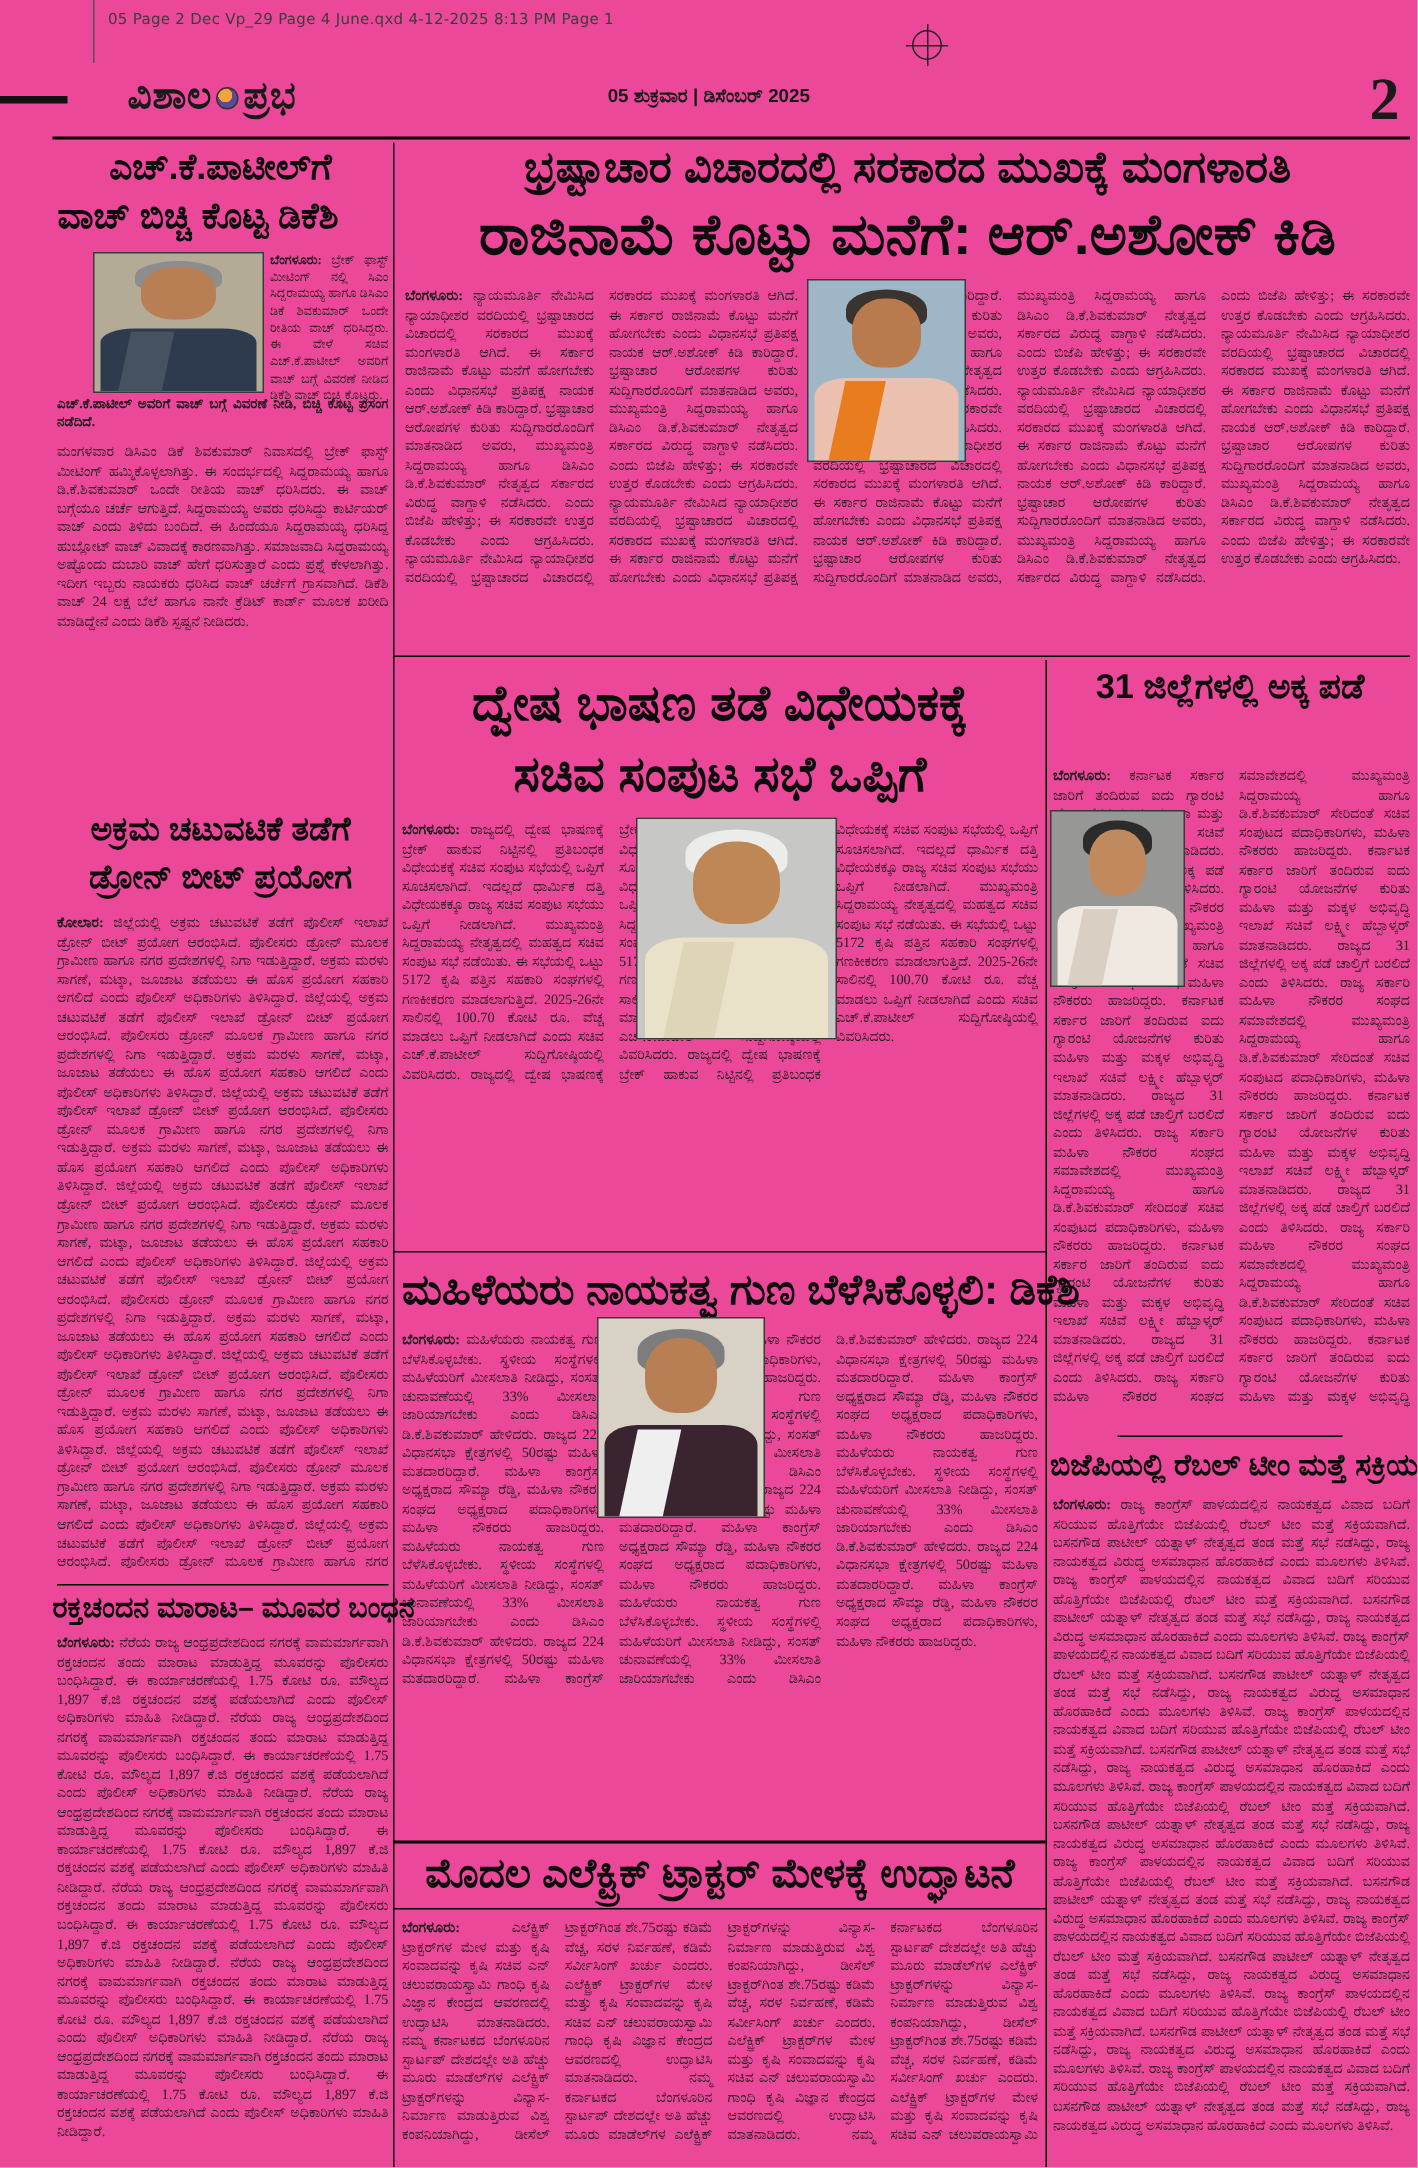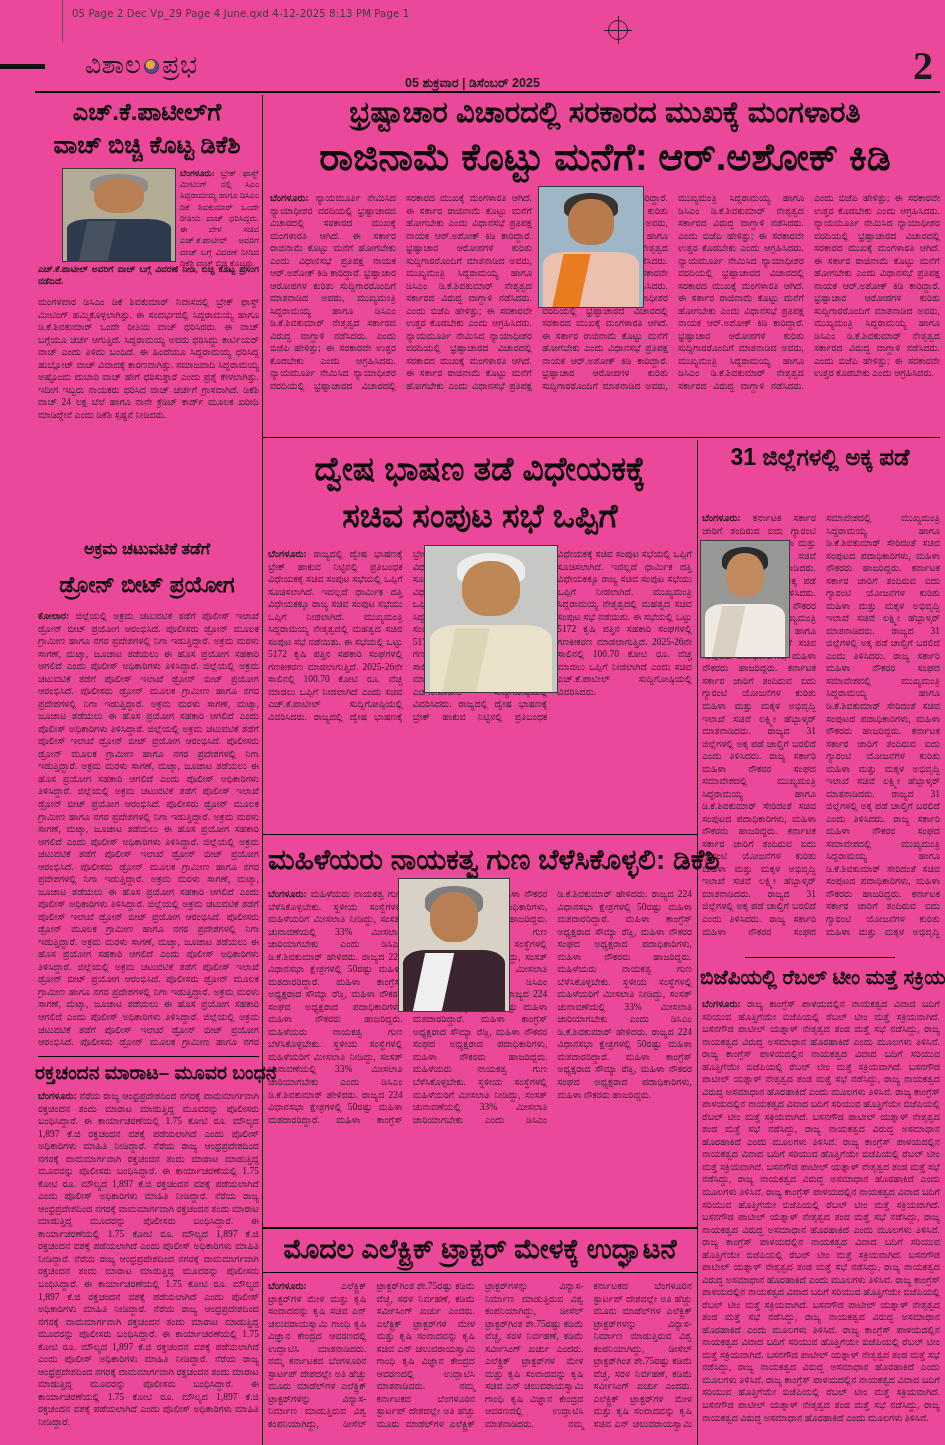--- a/index.html
+++ b/index.html
@@ -9,25 +9,25 @@
   .rule-v{position:absolute;background:#000;width:1px;}
   .jobline{position:absolute;left:72px;top:8px;font-family:"DejaVu Sans",sans-serif;
            font-size:10px;color:#3c3c3c;letter-spacing:.2px;}
   .cropline-v{position:absolute;left:62px;top:0;width:1px;height:42px;background:#555;}
   .cropbar{position:absolute;left:0;top:64px;width:45px;height:5px;background:#111;}
   .regmark{position:absolute;left:608px;top:20px;width:18px;height:18px;border:1.5px solid #222;
            border-radius:50%;}
   .regmark:before{content:"";position:absolute;left:50%;top:-5px;bottom:-5px;width:1px;background:#222;}
   .regmark:after{content:"";position:absolute;top:50%;left:-5px;right:-5px;height:1px;background:#222;}
   .logo{position:absolute;left:85px;top:50px;font-family:"Liberation Sans",sans-serif;
-        font-weight:normal;font-size:25px;letter-spacing:.5px;}
+        font-weight:bold;font-size:25px;letter-spacing:.5px;}
   .logo-emblem{display:inline-block;width:13px;height:13px;border-radius:50%;
         background:radial-gradient(circle at 40% 35%,#f3a33c 0 40%,#5a4a9c 41% 100%);
         margin:0 3px;vertical-align:middle;border:1px solid #333;}
-  .edition{position:absolute;left:0;right:0;top:76px;text-align:center;
+  .edition{position:absolute;left:0;right:0;top:57px;text-align:center;
         font-family:"Liberation Sans",sans-serif;font-weight:bold;font-size:12.5px;}
   .pagenum{position:absolute;right:12px;top:42px;font-family:"Liberation Serif",serif;
         font-size:40px;font-weight:bold;}
   .hl{position:absolute;margin:0;font-family:"Liberation Sans",sans-serif;font-weight:bold;
       text-align:center;white-space:nowrap;color:#0d0d0d;}
   .body{position:absolute;text-align:justify;font-size:9.5px;line-height:1.32;overflow:hidden;}
   .body .dl{font-weight:bold;}
   .cols2{column-count:2;column-gap:10px;}
   .cols3{column-count:3;column-gap:10px;}
   .cols4{column-count:4;column-gap:10px;}
@@ -62,37 +62,37 @@
   <div class="edition">05 ಶುಕ್ರವಾರ | ಡಿಸೆಂಬರ್ 2025</div>
   <div class="pagenum">2</div>
   <div class="rule-h" style="left:35px;top:91px;width:905px;height:2px"></div>
 
   <div class="rule-v" style="left:262px;top:95px;height:1350px"></div>
   <div class="rule-v" style="left:697px;top:440px;height:1005px"></div>
   <div class="rule-h" style="left:262px;top:437px;width:678px"></div>
   <div class="rule-h" style="left:262px;top:834px;width:435px"></div>
 
   <h2 class="hl" style="left:35px;top:98px;width:224px;font-size:24px;">ಎಚ್.ಕೆ.ಪಾಟೀಲ್‌ಗೆ</h2>
-  <h2 class="hl" style="left:35px;top:131px;width:224px;font-size:24px;">ವಾಚ್ ಬಿಚ್ಚಿ ಕೊಟ್ಟ ಡಿಕೆಶಿ</h2>
+  <h2 class="hl" style="left:20px;top:131px;width:224px;font-size:24px;">ವಾಚ್ ಬಿಚ್ಚಿ ಕೊಟ್ಟ ಡಿಕೆಶಿ</h2>
   <div class="photo" style="left: 62px; top: 168px; width: 112px; height: 92px; --bg: #b4ab97; --hair: #8d8d8d; --skin: #b97f54; --torso: #2e3a4d; --accent: #46525f;">
     <i class="ph-hair"></i>
       <i class="ph-face"></i>
       <i class="ph-torso"></i>
       <i class="ph-accent"></i>
   </div>
   <div class="body" style="left:180px;top:168px;width:79px;height:122px;font-size:8.5px;">
     <b class="dl">ಬೆಂಗಳೂರು:</b>
     <span>ಬ್ರೇಕ್ ಫಾಸ್ಟ್ ಮೀಟಿಂಗ್ ನಲ್ಲಿ ಸಿಎಂ ಸಿದ್ದರಾಮಯ್ಯ ಹಾಗೂ ಡಿಸಿಎಂ ಡಿಕೆ ಶಿವಕುಮಾರ್ ಒಂದೇ ರೀತಿಯ ವಾಚ್ ಧರಿಸಿದ್ದರು. ಈ ವೇಳೆ ಸಚಿವ ಎಚ್.ಕೆ.ಪಾಟೀಲ್ ಅವರಿಗೆ ವಾಚ್ ಬಗ್ಗೆ ವಿವರಣೆ ನೀಡಿದ ಡಿಕೆಶಿ ವಾಚ್ ಬಿಚ್ಚಿ ಕೊಟ್ಟರು.</span>
   </div>
   <div class="caption" style="left:38px;top:264px;width:221px;height:28px;">ಎಚ್.ಕೆ.ಪಾಟೀಲ್ ಅವರಿಗೆ ವಾಚ್ ಬಗ್ಗೆ ವಿವರಣೆ ನೀಡಿ, ಬಿಚ್ಚಿ ಕೊಟ್ಟ ಪ್ರಸಂಗ ನಡೆದಿದೆ.</div>
   <div class="body" style="left:38px;top:296px;width:221px;height:232px;">
     <span>ಮಂಗಳವಾರ ಡಿಸಿಎಂ ಡಿಕೆ ಶಿವಕುಮಾರ್ ನಿವಾಸದಲ್ಲಿ ಬ್ರೇಕ್ ಫಾಸ್ಟ್ ಮೀಟಿಂಗ್ ಹಮ್ಮಿಕೊಳ್ಳಲಾಗಿತ್ತು. ಈ ಸಂದರ್ಭದಲ್ಲಿ ಸಿದ್ದರಾಮಯ್ಯ ಹಾಗೂ ಡಿ.ಕೆ.ಶಿವಕುಮಾರ್ ಒಂದೇ ರೀತಿಯ ವಾಚ್ ಧರಿಸಿದರು. ಈ ವಾಚ್ ಬಗ್ಗೆಯೂ ಚರ್ಚೆ ಆಗುತ್ತಿದೆ. ಸಿದ್ದರಾಮಯ್ಯ ಅವರು ಧರಿಸಿದ್ದು ಕಾರ್ಟಿಯರ್ ವಾಚ್ ಎಂದು ತಿಳಿದು ಬಂದಿದೆ. ಈ ಹಿಂದೆಯೂ ಸಿದ್ದರಾಮಯ್ಯ ಧರಿಸಿದ್ದ ಹುಬ್ಲೋಟ್ ವಾಚ್ ವಿವಾದಕ್ಕೆ ಕಾರಣವಾಗಿತ್ತು. ಸಮಾಜವಾದಿ ಸಿದ್ದರಾಮಯ್ಯ ಅಷ್ಟೊಂದು ದುಬಾರಿ ವಾಚ್ ಹೇಗೆ ಧರಿಸುತ್ತಾರೆ ಎಂದು ಪ್ರಶ್ನೆ ಕೇಳಲಾಗಿತ್ತು. ಇದೀಗ ಇಬ್ಬರು ನಾಯಕರು ಧರಿಸಿದ ವಾಚ್ ಚರ್ಚೆಗೆ ಗ್ರಾಸವಾಗಿದೆ. ಡಿಕೆಶಿ ವಾಚ್ 24 ಲಕ್ಷ ಬೆಲೆ ಹಾಗೂ ನಾನೇ ಕ್ರೆಡಿಟ್ ಕಾರ್ಡ್ ಮೂಲಕ ಖರೀದಿ ಮಾಡಿದ್ದೇನೆ ಎಂದು ಡಿಕೆಶಿ ಸ್ಪಷ್ಟನೆ ನೀಡಿದರು.</span>
   </div>
 
-  <h2 class="hl" style="left:35px;top:540px;width:224px;font-size:16px;">ಅಕ್ರಮ ಚಟುವಟಿಕೆ ತಡೆಗೆ</h2>
+  <h2 class="hl" style="left:35px;top:540px;width:224px;font-size:22px;">ಅಕ್ರಮ ಚಟುವಟಿಕೆ ತಡೆಗೆ</h2>
   <h2 class="hl" style="left:35px;top:572px;width:224px;font-size:22px;">ಡ್ರೋನ್ ಬೀಟ್ ಪ್ರಯೋಗ</h2>
   <div class="body" style="left:38px;top:610px;width:221px;height:440px;">
     <b class="dl">ಕೋಲಾರ:</b>
     <span>ಜಿಲ್ಲೆಯಲ್ಲಿ ಅಕ್ರಮ ಚಟುವಟಿಕೆ ತಡೆಗೆ ಪೊಲೀಸ್ ಇಲಾಖೆ ಡ್ರೋನ್ ಬೀಟ್ ಪ್ರಯೋಗ ಆರಂಭಿಸಿದೆ. ಪೊಲೀಸರು ಡ್ರೋನ್ ಮೂಲಕ ಗ್ರಾಮೀಣ ಹಾಗೂ ನಗರ ಪ್ರದೇಶಗಳಲ್ಲಿ ನಿಗಾ ಇಡುತ್ತಿದ್ದಾರೆ. ಅಕ್ರಮ ಮರಳು ಸಾಗಣೆ, ಮಟ್ಕಾ, ಜೂಜಾಟ ತಡೆಯಲು ಈ ಹೊಸ ಪ್ರಯೋಗ ಸಹಕಾರಿ ಆಗಲಿದೆ ಎಂದು ಪೊಲೀಸ್ ಅಧಿಕಾರಿಗಳು ತಿಳಿಸಿದ್ದಾರೆ. ಜಿಲ್ಲೆಯಲ್ಲಿ ಅಕ್ರಮ ಚಟುವಟಿಕೆ ತಡೆಗೆ ಪೊಲೀಸ್ ಇಲಾಖೆ ಡ್ರೋನ್ ಬೀಟ್ ಪ್ರಯೋಗ ಆರಂಭಿಸಿದೆ. ಪೊಲೀಸರು ಡ್ರೋನ್ ಮೂಲಕ ಗ್ರಾಮೀಣ ಹಾಗೂ ನಗರ ಪ್ರದೇಶಗಳಲ್ಲಿ ನಿಗಾ ಇಡುತ್ತಿದ್ದಾರೆ. ಅಕ್ರಮ ಮರಳು ಸಾಗಣೆ, ಮಟ್ಕಾ, ಜೂಜಾಟ ತಡೆಯಲು ಈ ಹೊಸ ಪ್ರಯೋಗ ಸಹಕಾರಿ ಆಗಲಿದೆ ಎಂದು ಪೊಲೀಸ್ ಅಧಿಕಾರಿಗಳು ತಿಳಿಸಿದ್ದಾರೆ. ಜಿಲ್ಲೆಯಲ್ಲಿ ಅಕ್ರಮ ಚಟುವಟಿಕೆ ತಡೆಗೆ ಪೊಲೀಸ್ ಇಲಾಖೆ ಡ್ರೋನ್ ಬೀಟ್ ಪ್ರಯೋಗ ಆರಂಭಿಸಿದೆ. ಪೊಲೀಸರು ಡ್ರೋನ್ ಮೂಲಕ ಗ್ರಾಮೀಣ ಹಾಗೂ ನಗರ ಪ್ರದೇಶಗಳಲ್ಲಿ ನಿಗಾ ಇಡುತ್ತಿದ್ದಾರೆ. ಅಕ್ರಮ ಮರಳು ಸಾಗಣೆ, ಮಟ್ಕಾ, ಜೂಜಾಟ ತಡೆಯಲು ಈ ಹೊಸ ಪ್ರಯೋಗ ಸಹಕಾರಿ ಆಗಲಿದೆ ಎಂದು ಪೊಲೀಸ್ ಅಧಿಕಾರಿಗಳು ತಿಳಿಸಿದ್ದಾರೆ. ಜಿಲ್ಲೆಯಲ್ಲಿ ಅಕ್ರಮ ಚಟುವಟಿಕೆ ತಡೆಗೆ ಪೊಲೀಸ್ ಇಲಾಖೆ ಡ್ರೋನ್ ಬೀಟ್ ಪ್ರಯೋಗ ಆರಂಭಿಸಿದೆ. ಪೊಲೀಸರು ಡ್ರೋನ್ ಮೂಲಕ ಗ್ರಾಮೀಣ ಹಾಗೂ ನಗರ ಪ್ರದೇಶಗಳಲ್ಲಿ ನಿಗಾ ಇಡುತ್ತಿದ್ದಾರೆ. ಅಕ್ರಮ ಮರಳು ಸಾಗಣೆ, ಮಟ್ಕಾ, ಜೂಜಾಟ ತಡೆಯಲು ಈ ಹೊಸ ಪ್ರಯೋಗ ಸಹಕಾರಿ ಆಗಲಿದೆ ಎಂದು ಪೊಲೀಸ್ ಅಧಿಕಾರಿಗಳು ತಿಳಿಸಿದ್ದಾರೆ. ಜಿಲ್ಲೆಯಲ್ಲಿ ಅಕ್ರಮ ಚಟುವಟಿಕೆ ತಡೆಗೆ ಪೊಲೀಸ್ ಇಲಾಖೆ ಡ್ರೋನ್ ಬೀಟ್ ಪ್ರಯೋಗ ಆರಂಭಿಸಿದೆ. ಪೊಲೀಸರು ಡ್ರೋನ್ ಮೂಲಕ ಗ್ರಾಮೀಣ ಹಾಗೂ ನಗರ ಪ್ರದೇಶಗಳಲ್ಲಿ ನಿಗಾ ಇಡುತ್ತಿದ್ದಾರೆ. ಅಕ್ರಮ ಮರಳು ಸಾಗಣೆ, ಮಟ್ಕಾ, ಜೂಜಾಟ ತಡೆಯಲು ಈ ಹೊಸ ಪ್ರಯೋಗ ಸಹಕಾರಿ ಆಗಲಿದೆ ಎಂದು ಪೊಲೀಸ್ ಅಧಿಕಾರಿಗಳು ತಿಳಿಸಿದ್ದಾರೆ. ಜಿಲ್ಲೆಯಲ್ಲಿ ಅಕ್ರಮ ಚಟುವಟಿಕೆ ತಡೆಗೆ ಪೊಲೀಸ್ ಇಲಾಖೆ ಡ್ರೋನ್ ಬೀಟ್ ಪ್ರಯೋಗ ಆರಂಭಿಸಿದೆ. ಪೊಲೀಸರು ಡ್ರೋನ್ ಮೂಲಕ ಗ್ರಾಮೀಣ ಹಾಗೂ ನಗರ ಪ್ರದೇಶಗಳಲ್ಲಿ ನಿಗಾ ಇಡುತ್ತಿದ್ದಾರೆ. ಅಕ್ರಮ ಮರಳು ಸಾಗಣೆ, ಮಟ್ಕಾ, ಜೂಜಾಟ ತಡೆಯಲು ಈ ಹೊಸ ಪ್ರಯೋಗ ಸಹಕಾರಿ ಆಗಲಿದೆ ಎಂದು ಪೊಲೀಸ್ ಅಧಿಕಾರಿಗಳು ತಿಳಿಸಿದ್ದಾರೆ. ಜಿಲ್ಲೆಯಲ್ಲಿ ಅಕ್ರಮ ಚಟುವಟಿಕೆ ತಡೆಗೆ ಪೊಲೀಸ್ ಇಲಾಖೆ ಡ್ರೋನ್ ಬೀಟ್ ಪ್ರಯೋಗ ಆರಂಭಿಸಿದೆ. ಪೊಲೀಸರು ಡ್ರೋನ್ ಮೂಲಕ ಗ್ರಾಮೀಣ ಹಾಗೂ ನಗರ ಪ್ರದೇಶಗಳಲ್ಲಿ ನಿಗಾ ಇಡುತ್ತಿದ್ದಾರೆ. ಅಕ್ರಮ ಮರಳು ಸಾಗಣೆ, ಮಟ್ಕಾ, ಜೂಜಾಟ ತಡೆಯಲು ಈ ಹೊಸ ಪ್ರಯೋಗ ಸಹಕಾರಿ ಆಗಲಿದೆ ಎಂದು ಪೊಲೀಸ್ ಅಧಿಕಾರಿಗಳು ತಿಳಿಸಿದ್ದಾರೆ. ಜಿಲ್ಲೆಯಲ್ಲಿ ಅಕ್ರಮ ಚಟುವಟಿಕೆ ತಡೆಗೆ ಪೊಲೀಸ್ ಇಲಾಖೆ ಡ್ರೋನ್ ಬೀಟ್ ಪ್ರಯೋಗ ಆರಂಭಿಸಿದೆ. ಪೊಲೀಸರು ಡ್ರೋನ್ ಮೂಲಕ ಗ್ರಾಮೀಣ ಹಾಗೂ ನಗರ ಪ್ರದೇಶಗಳಲ್ಲಿ ನಿಗಾ ಇಡುತ್ತಿದ್ದಾರೆ. ಅಕ್ರಮ ಮರಳು ಸಾಗಣೆ, ಮಟ್ಕಾ, ಜೂಜಾಟ ತಡೆಯಲು ಈ ಹೊಸ ಪ್ರಯೋಗ ಸಹಕಾರಿ ಆಗಲಿದೆ ಎಂದು ಪೊಲೀಸ್ ಅಧಿಕಾರಿಗಳು ತಿಳಿಸಿದ್ದಾರೆ.</span>
   </div>
 
   <div class="rule-h" style="left:38px;top:1056px;width:221px"></div>
   <h2 class="hl" style="left:35px;top:1062px;width:224px;font-size:19px;">ರಕ್ತಚಂದನ ಮಾರಾಟ– ಮೂವರ ಬಂಧನ</h2>
   <div class="body" style="left:38px;top:1090px;width:221px;height:352px;">
     <b class="dl">ಬೆಂಗಳೂರು:</b>

